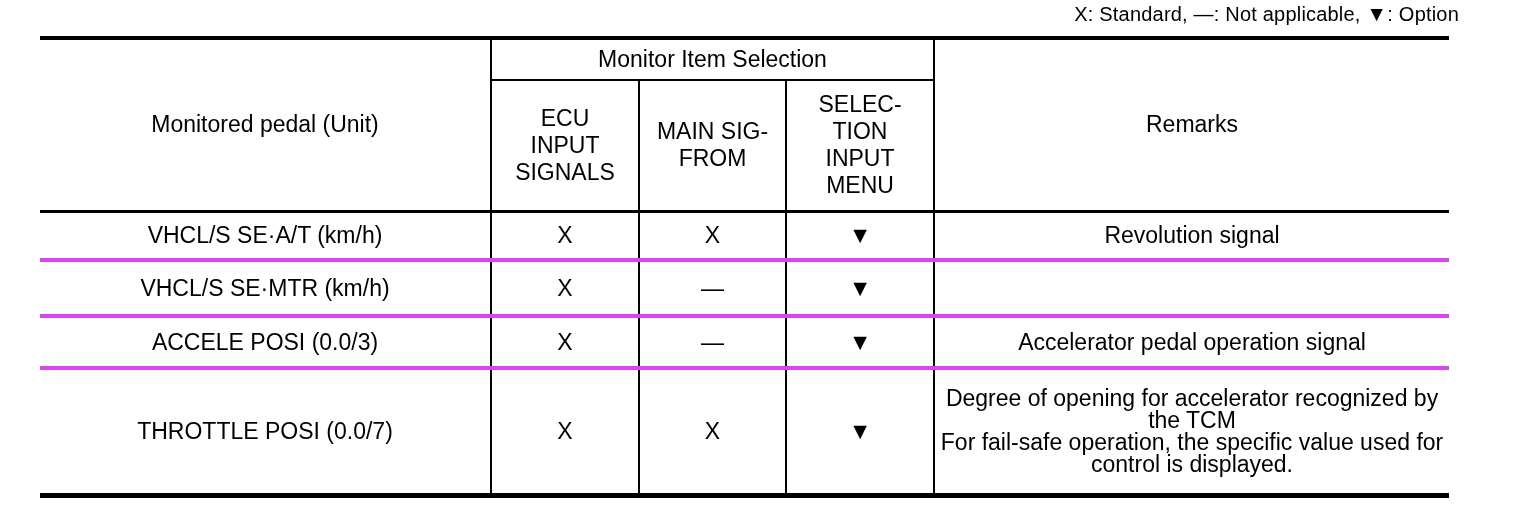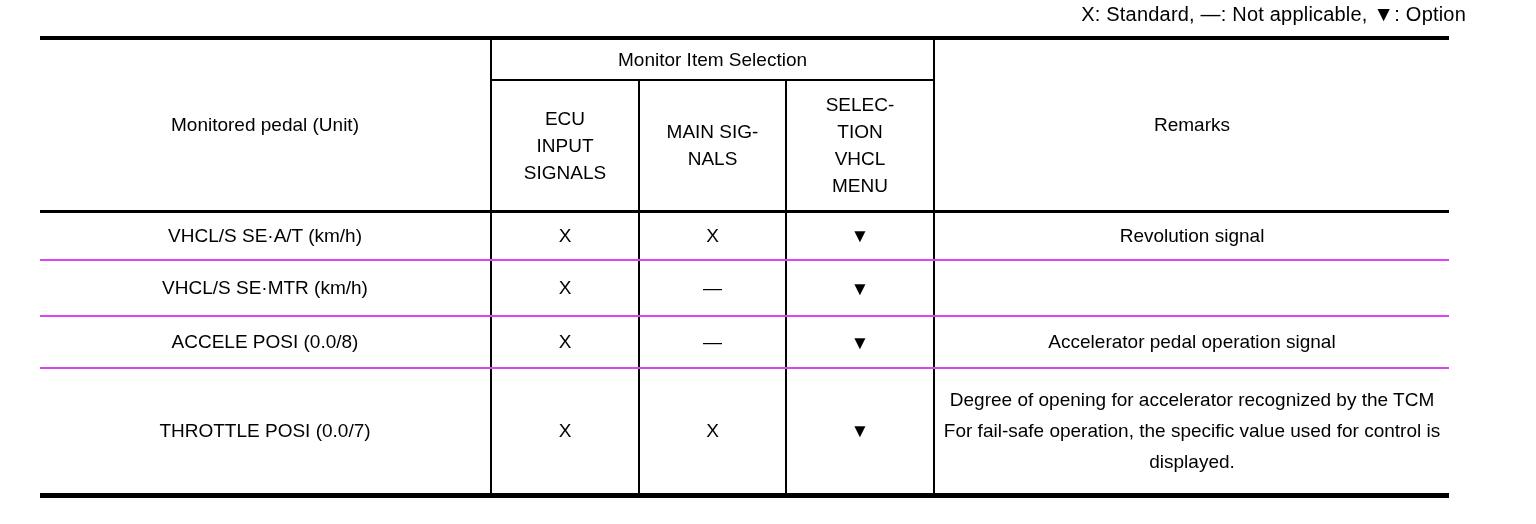--- a/index.html
+++ b/index.html
@@ -12,21 +12,21 @@
   .page {
     position: relative;
     width: 1536px;
     height: 524px;
     background: #ffffff;
     overflow: hidden;
   }
   .legend {
     position: absolute;
     top: 3px;
-    right: 70px;
+    right: 77px;
     font-size: 20px;
     white-space: nowrap;
     letter-spacing: 0.2px;
   }
   .legend .tri {
     font-size: 21px;
     line-height: 1;
   }
   .tablewrap {
     position: absolute;
@@ -36,49 +36,49 @@
   table.monitor {
     border-collapse: collapse;
     table-layout: fixed;
     width: 1409px;
     border-top: 4px solid #000;
     border-bottom: 5px solid #000;
   }
   table.monitor th,
   table.monitor td {
     font-weight: normal;
-    font-size: 19px;
+    font-size: 23px;
     padding: 0;
     vertical-align: middle;
     overflow: hidden;
     text-align: center;
   }
   
   .bl { border-left: 2px solid #000; }
   
   .split-bottom { border-bottom: 2px solid #000; }   
   .hdr-bottom   { border-bottom: 3px solid #000; }   
-  .row-line     { border-bottom: 2px solid #d946ef; }   
+  .row-line     { border-bottom: 4px solid #d946ef; }   
 
   .cell-left {
     text-align: left;
     padding-left: 12px;
     padding-right: 8px;
   }
   .cell-center { text-align: center; }
   .pre { white-space: pre-line; }
   .subhdr {
     line-height: 27px;
     font-size: 19px;
   }
   .group-hdr { font-size: 20px; }
   .mark { font-size: 20px; }
   .mark-tri { font-size: 23px; line-height: 1; }
   .remarks-text {
-    line-height: 31px;
+    line-height: 22px;
     padding-top: 3px;
     padding-bottom: 3px;
     margin-top: 32px;
   }
 </style>
 </head>
 <body>
 
 <div class="page">
 
@@ -101,45 +101,45 @@
         <th rowspan="2" class="cell-center hdr-bottom">Monitored pedal (Unit)</th>
         <th colspan="3" class="cell-center bl split-bottom group-hdr">Monitor Item Selection</th>
         <th rowspan="2" class="cell-center bl hdr-bottom">Remarks</th>
       </tr>
 
       <tr style="height:131px">
         <th class="cell-center bl hdr-bottom pre subhdr">ECU
 INPUT
 SIGNALS</th>
         <th class="cell-center bl hdr-bottom pre subhdr">MAIN SIG-
-NALS</th>
+FROM</th>
         <th class="cell-center bl hdr-bottom pre subhdr">SELEC-
 TION
-VHCL
+INPUT
 MENU</th>
       </tr>
 
       <tr style="height:49px">
         <td class="cell-left row-line">VHCL/S SE·A/T (km/h)</td>
         <td class="cell-center bl row-line mark">X</td>
         <td class="cell-center bl row-line mark">X</td>
         <td class="cell-center bl row-line mark-tri">▼</td>
         <td class="cell-left bl row-line">Revolution signal</td>
       </tr>
 
       <tr style="height:56px">
         <td class="cell-left row-line">VHCL/S SE·MTR (km/h)</td>
         <td class="cell-center bl row-line mark">X</td>
         <td class="cell-center bl row-line mark">—</td>
         <td class="cell-center bl row-line mark-tri">▼</td>
         <td class="cell-left bl row-line"></td>
       </tr>
 
       <tr style="height:52px">
-        <td class="cell-left row-line">ACCELE POSI (0.0/8)</td>
+        <td class="cell-left row-line">ACCELE POSI (0.0/3)</td>
         <td class="cell-center bl row-line mark">X</td>
         <td class="cell-center bl row-line mark">—</td>
         <td class="cell-center bl row-line mark-tri">▼</td>
         <td class="cell-left bl row-line">Accelerator pedal operation signal</td>
       </tr>
 
       <tr style="height:127px">
         <td class="cell-left">THROTTLE POSI (0.0/7)</td>
         <td class="cell-center bl mark">X</td>
         <td class="cell-center bl mark">X</td>

